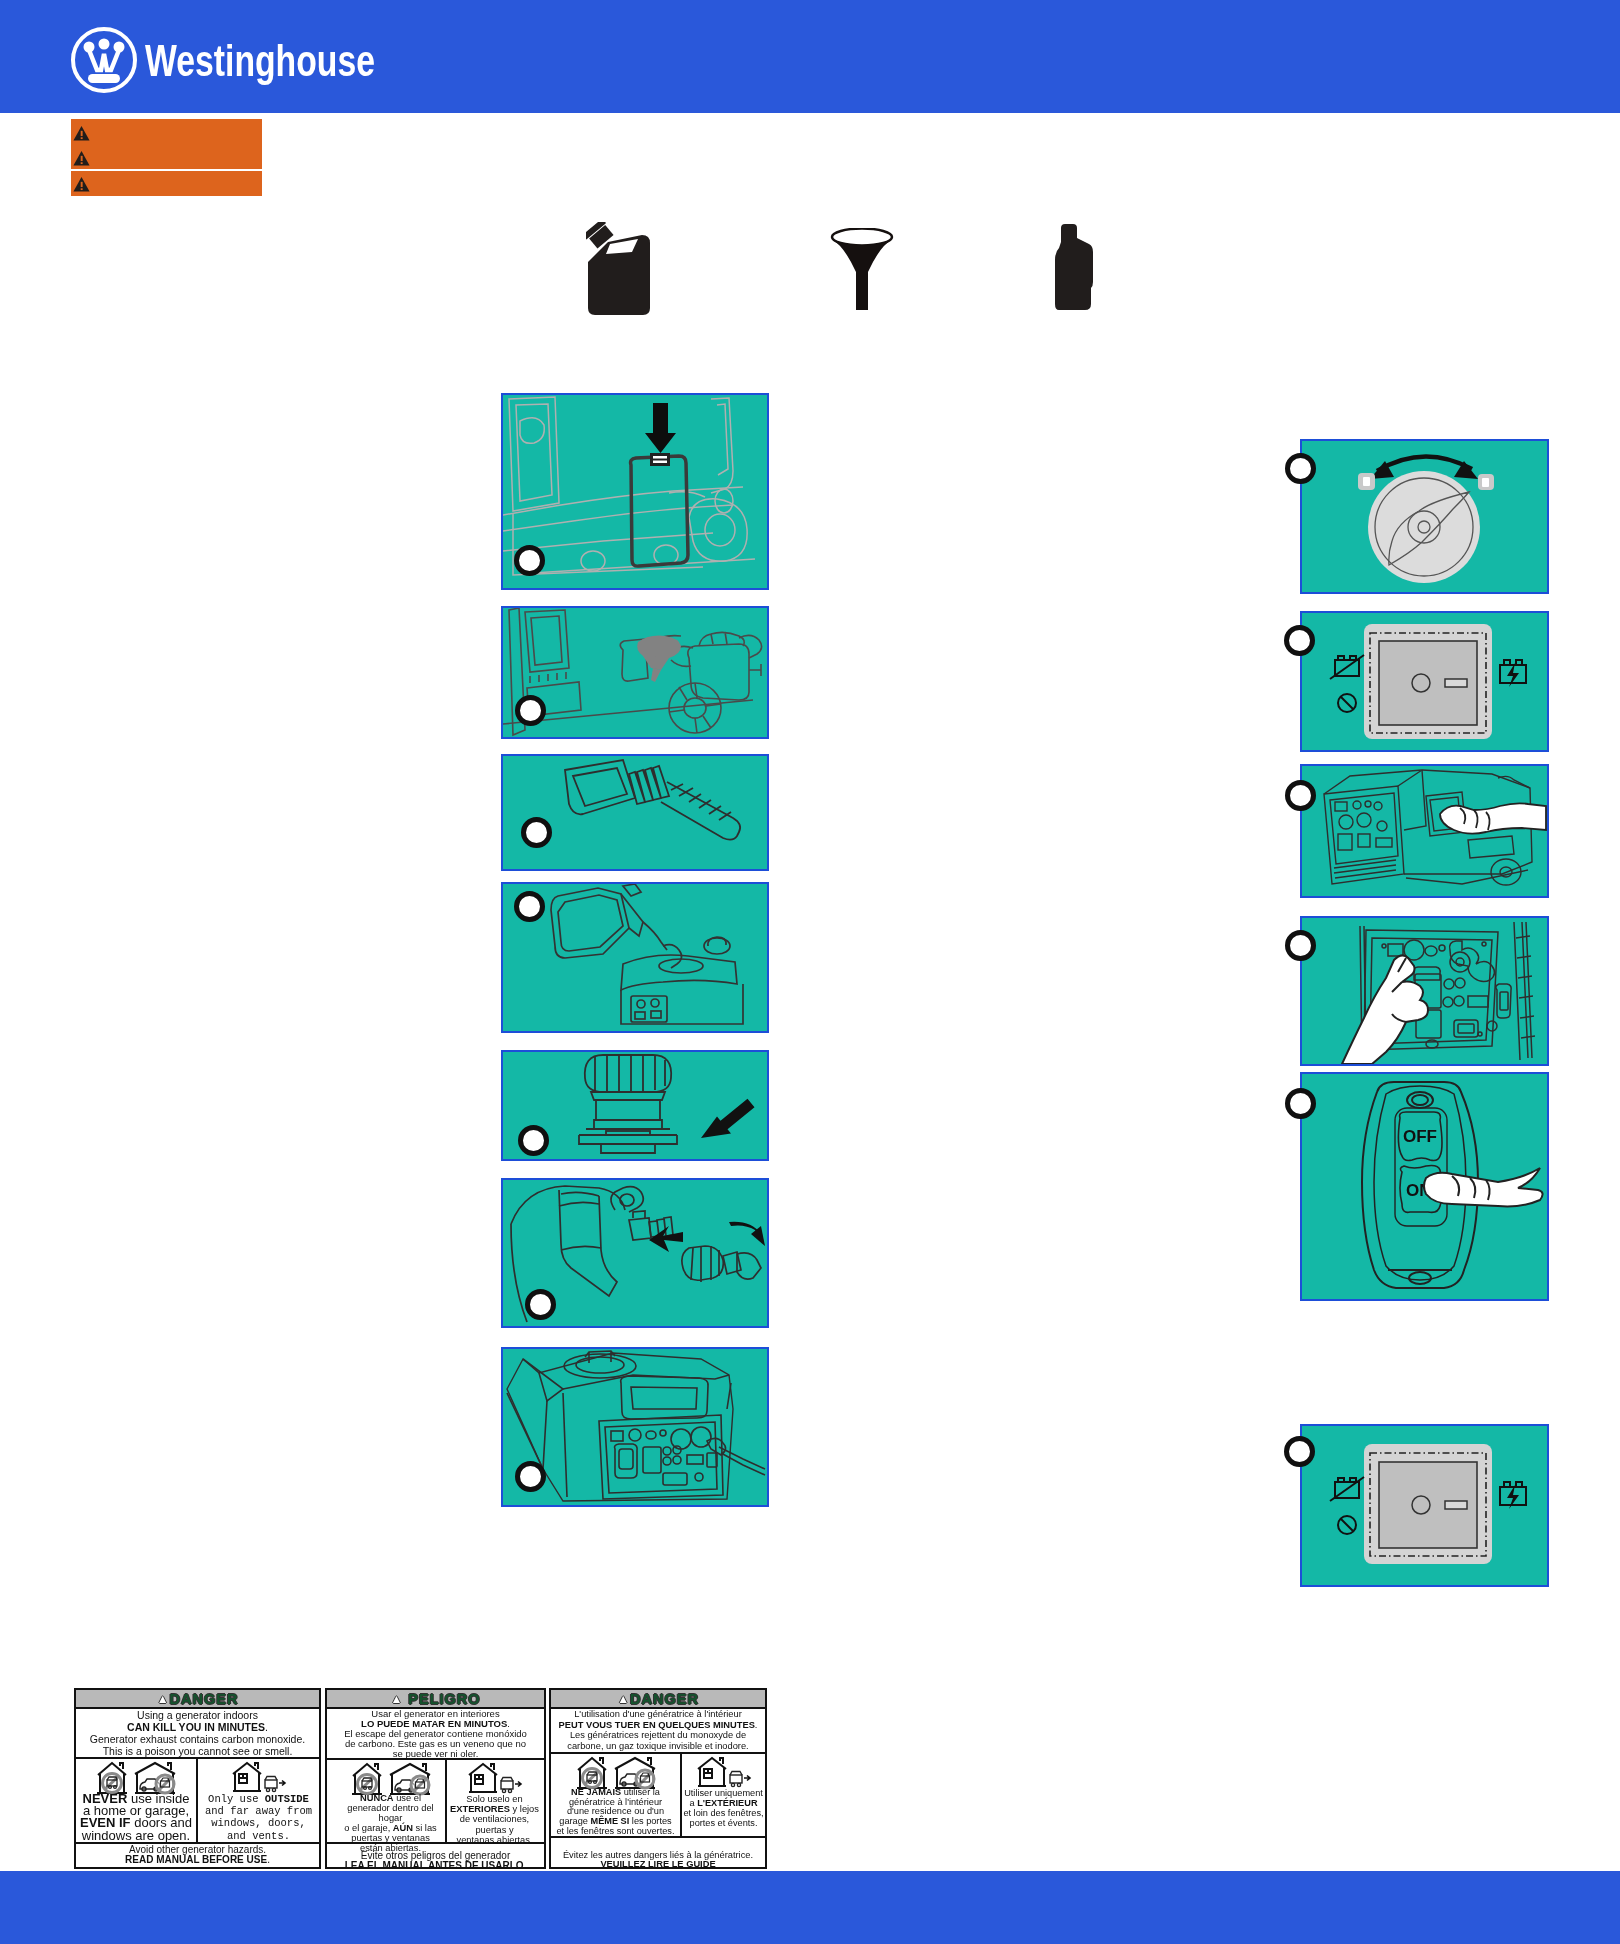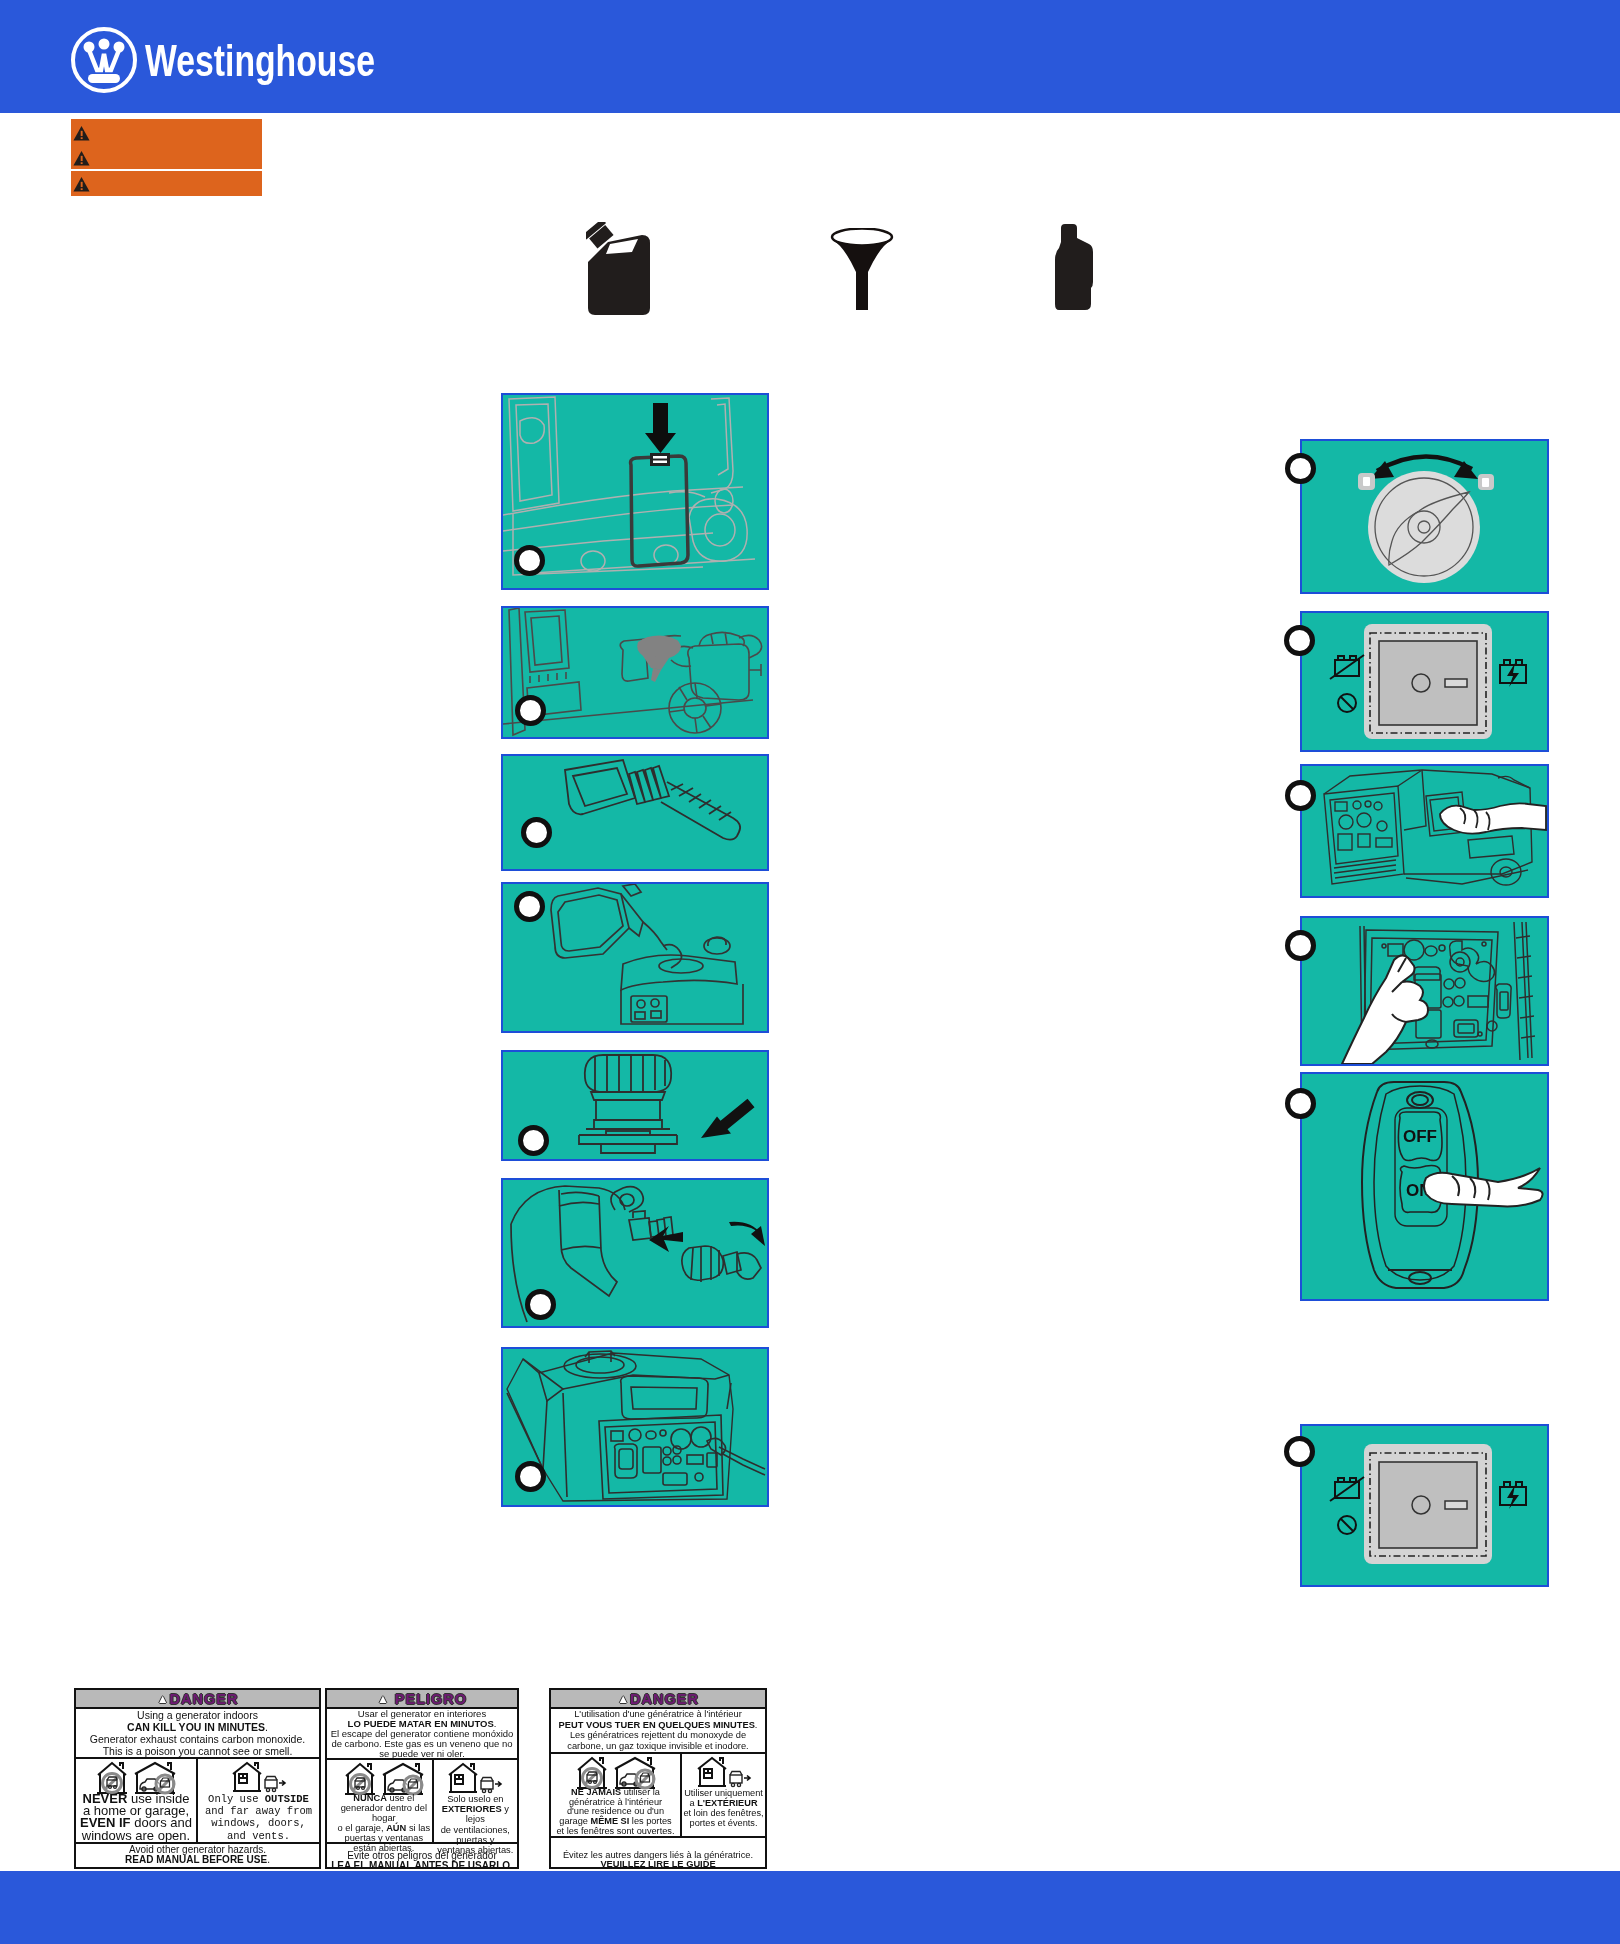--- a/index.html
+++ b/index.html
@@ -3,21 +3,21 @@
 <meta charset="utf-8">
 <style>
 html,body{margin:0;padding:0;}
 body{width:1620px;height:1944px;background:#ffffff;font-family:"Liberation Sans",sans-serif;position:relative;overflow:hidden;}
 .abs{position:absolute;}
 .marker{position:absolute;width:31px;height:31px;border:5px solid #101010;border-radius:50%;background:#fff;box-sizing:border-box;}
 .box{position:absolute;border:2px solid #1d4ed8;background:#14b8a6;}
 svg{display:block;}
 .panel{border:2px solid #111;background:#fff;box-sizing:border-box;color:#111;overflow:hidden;}
 .phead{height:17px;background:#b9b9b9;border-bottom:2px solid #111;text-align:center;line-height:17px;}
-.phtx{color:#701a75;font-weight:bold;font-size:14.5px;letter-spacing:1px;text-shadow:-1px 0 #333,1px 0 #333,0 1px #333,0 -1px #333;}
+.phtx{color:#14532d;font-weight:bold;font-size:14.5px;letter-spacing:1px;text-shadow:-1px 0 #333,1px 0 #333,0 1px #333,0 -1px #333;}
 .ptri{color:#fff;font-size:12px;text-shadow:-1px 0 #333,1px 0 #333,0 1px #333,0 -1px #333;position:relative;top:-1px;margin-right:1px;}
 .prow1{border-bottom:2px solid #111;text-align:center;overflow:hidden;}
 .prow2{display:flex;border-bottom:2px solid #111;}
 .pcell{text-align:center;box-sizing:border-box;}
 .icons{height:33px;display:flex;justify-content:center;align-items:flex-start;gap:4px;padding-top:1px;}
 .ptx{text-align:center;}
 .prow3{text-align:center;overflow:hidden;}
 </style>
 </head>
 <body>
@@ -518,21 +518,21 @@
             <path d="M48 23 L53 23 M51 20.5 L54 23 L51 25.5" fill="none" stroke="#111" stroke-width="1.6"></path>
           </svg>
         </div>
       <div class="ptx" style="font-size:10.5px;line-height:12.2px;font-family:Liberation Mono, monospace;">Only use <b>OUTSIDE</b><br>and far away from<br>windows, doors,<br>and vents.</div>
     </div>
   </div>
 
   <div class="prow3" style="font-size:10px;line-height:9.5px;padding-top:1px;">Avoid other generator hazards.<br><b>READ MANUAL BEFORE USE</b>.</div>
 </div>
 
-<div class="abs panel" style="left:325px;top:1688px;width:194px;height:181px;">
+<div class="abs panel" style="left:325px;top:1688px;width:221px;height:181px;">
 
   <div class="phead"><span class="ptri">▲</span><span class="phtx">&nbsp;PELIGRO</span></div>
 
   <div class="prow1" style="font-size:9.5px;line-height:9.9px;height:49px;">
     Usar el generator en interiores<br>
     <b>LO PUEDE MATAR EN MINUTOS</b>.<br>
     El escape del generator contiene monóxido<br>
     de carbono. Este gas es un veneno que no<br>
     se puede ver ni oler.
   </div>

